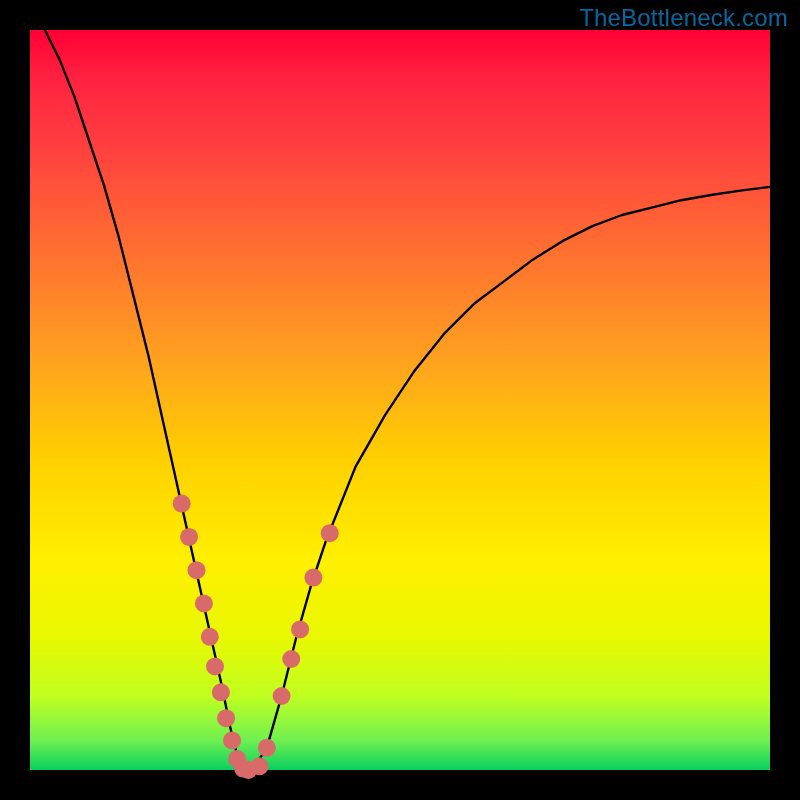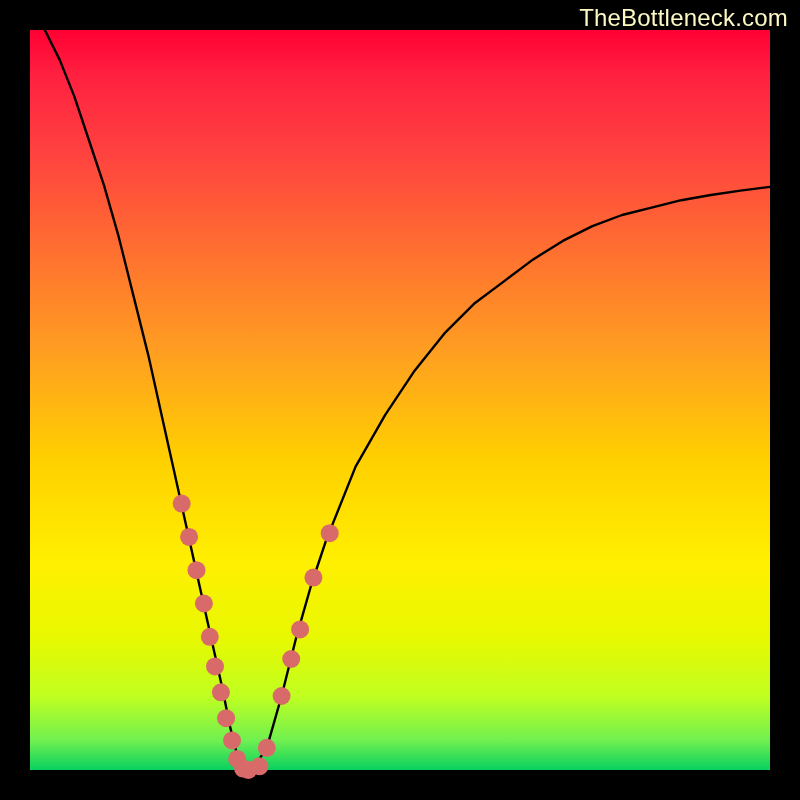--- a/index.html
+++ b/index.html
@@ -35,21 +35,21 @@
       #e8f800 82%,
       #c0ff20 90%,
       #70f050 96%,
       #08d060 100%
     );
   }
   .watermark {
     position: absolute;
     top: 4px;
     right: 12px;
-    color: #fef9c3;
+    color: #0369a1;
     font-size: 24px;
     font-weight: 500;
     letter-spacing: 0.2px;
     z-index: 5;
   }
   svg.overlay {
     position: absolute;
     left: 0;
     top: 0;
     width: 740px;

